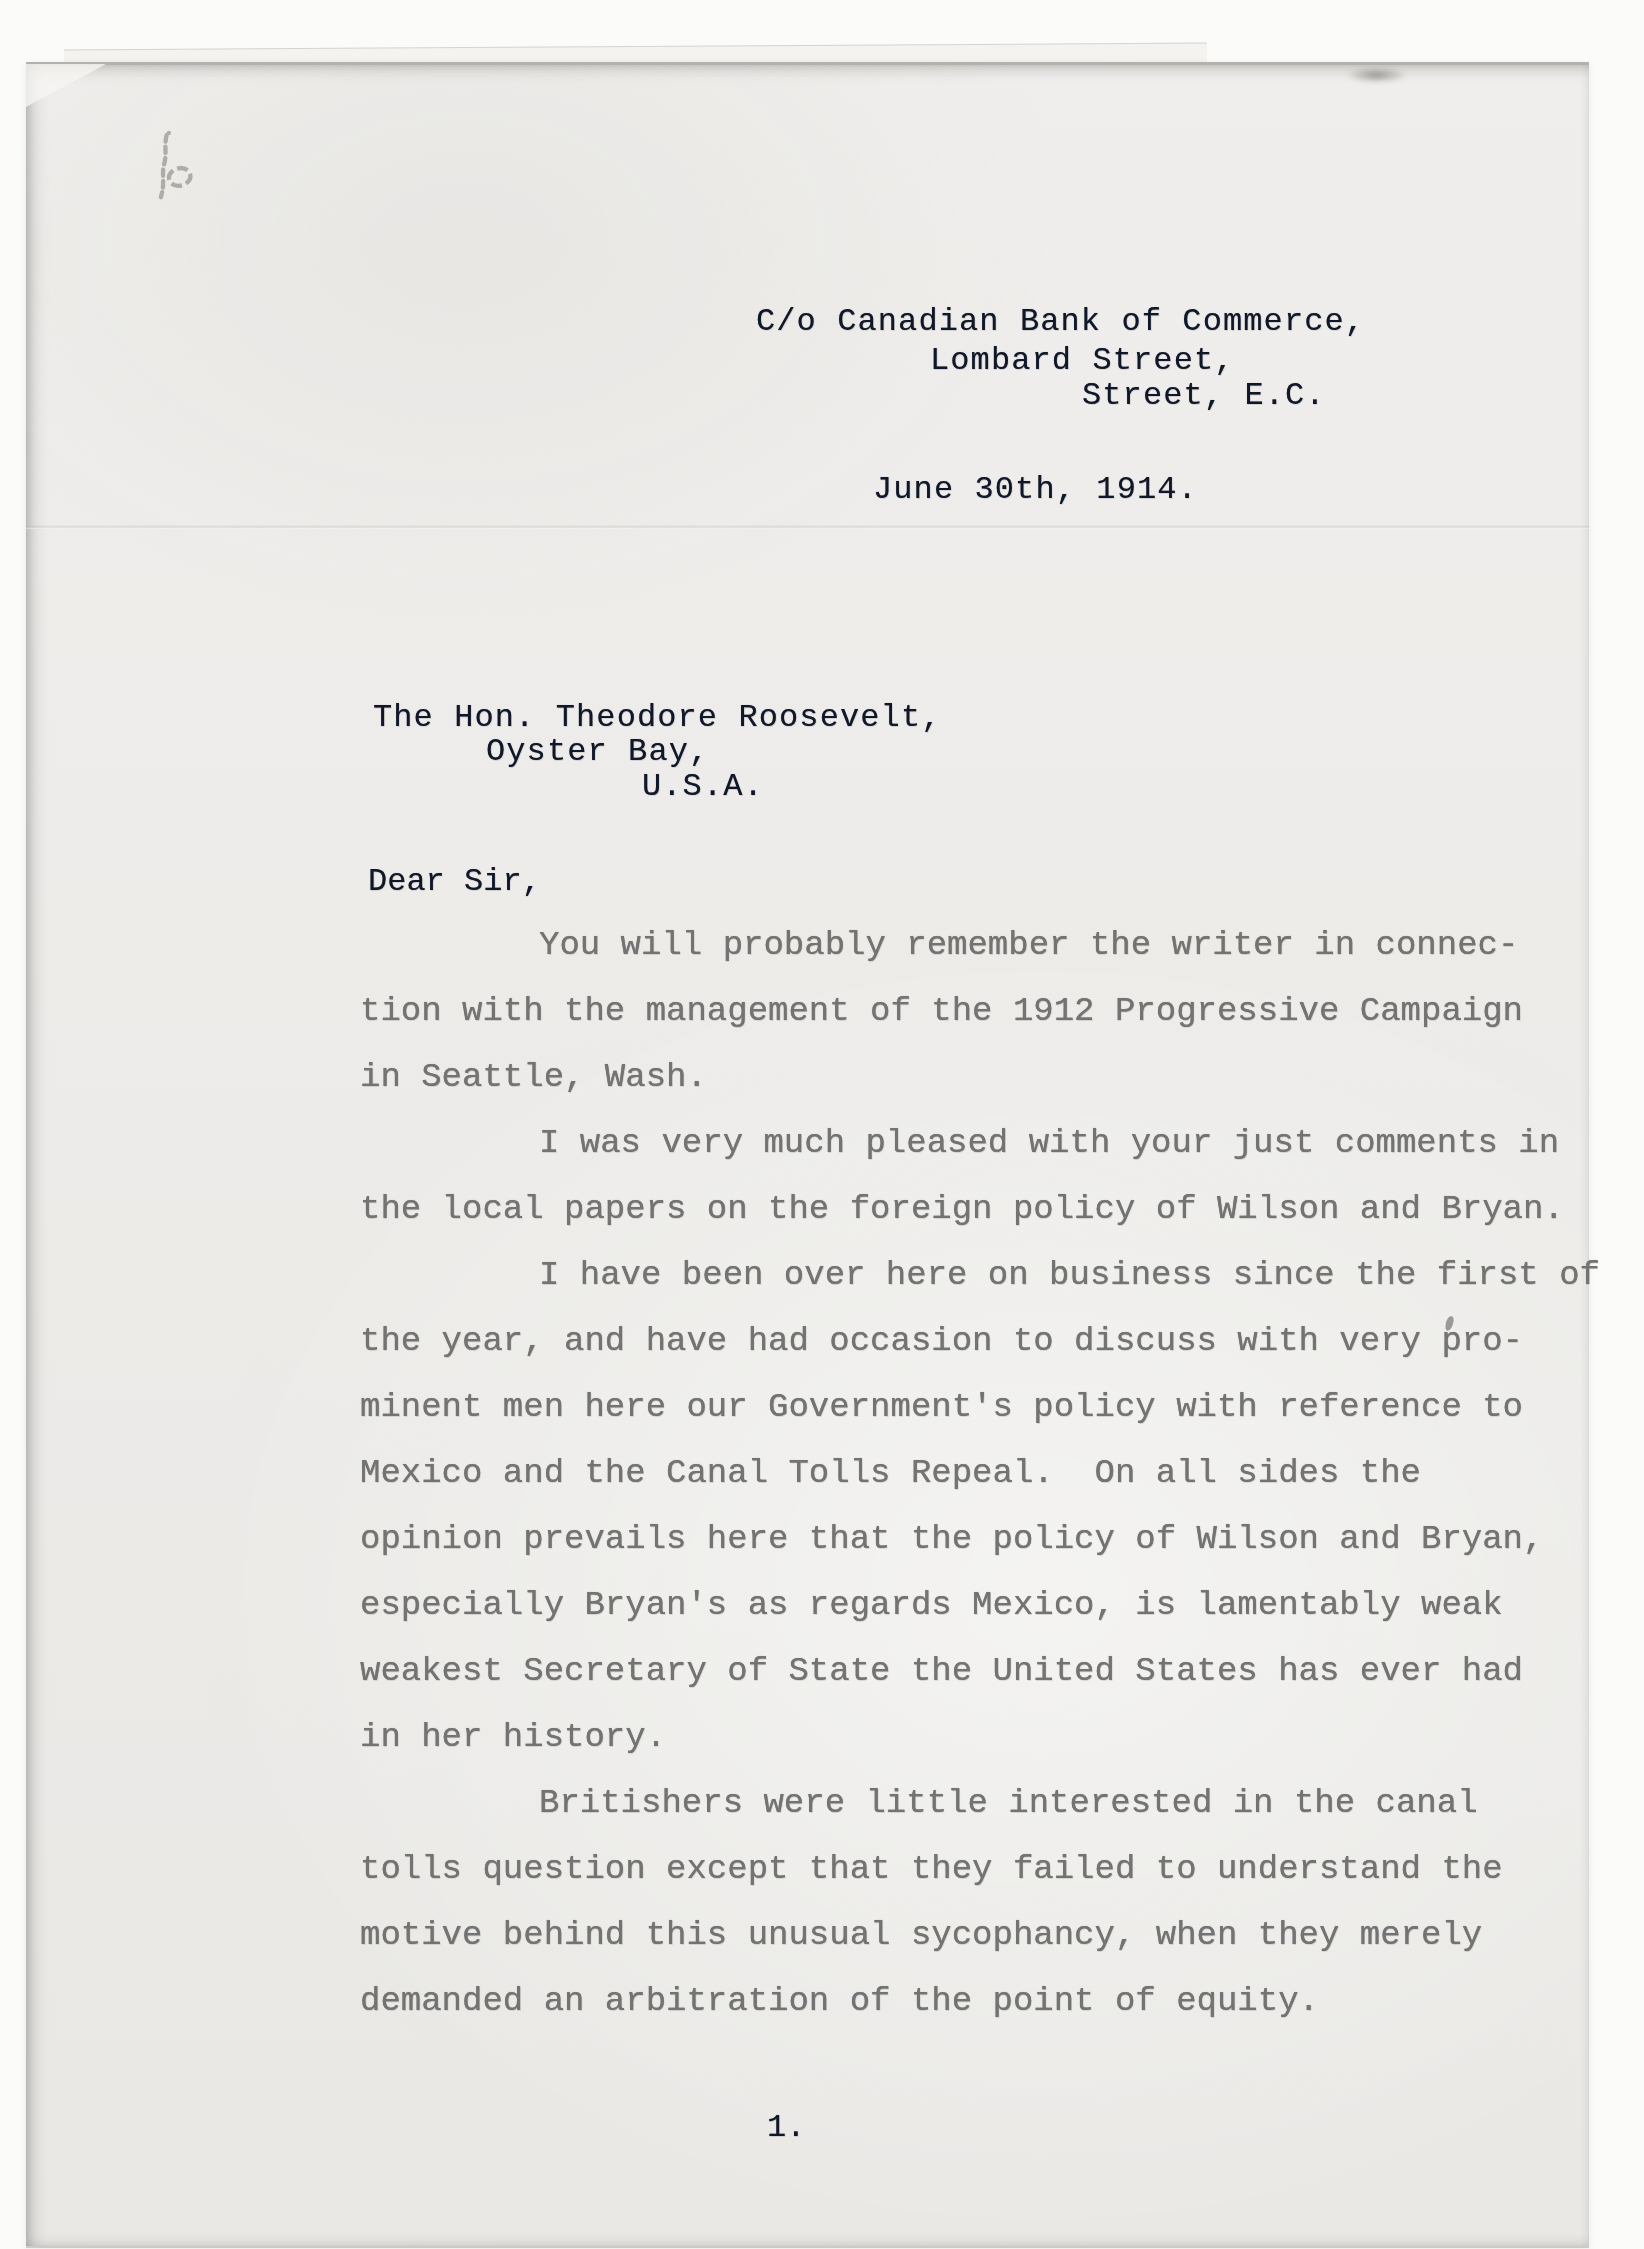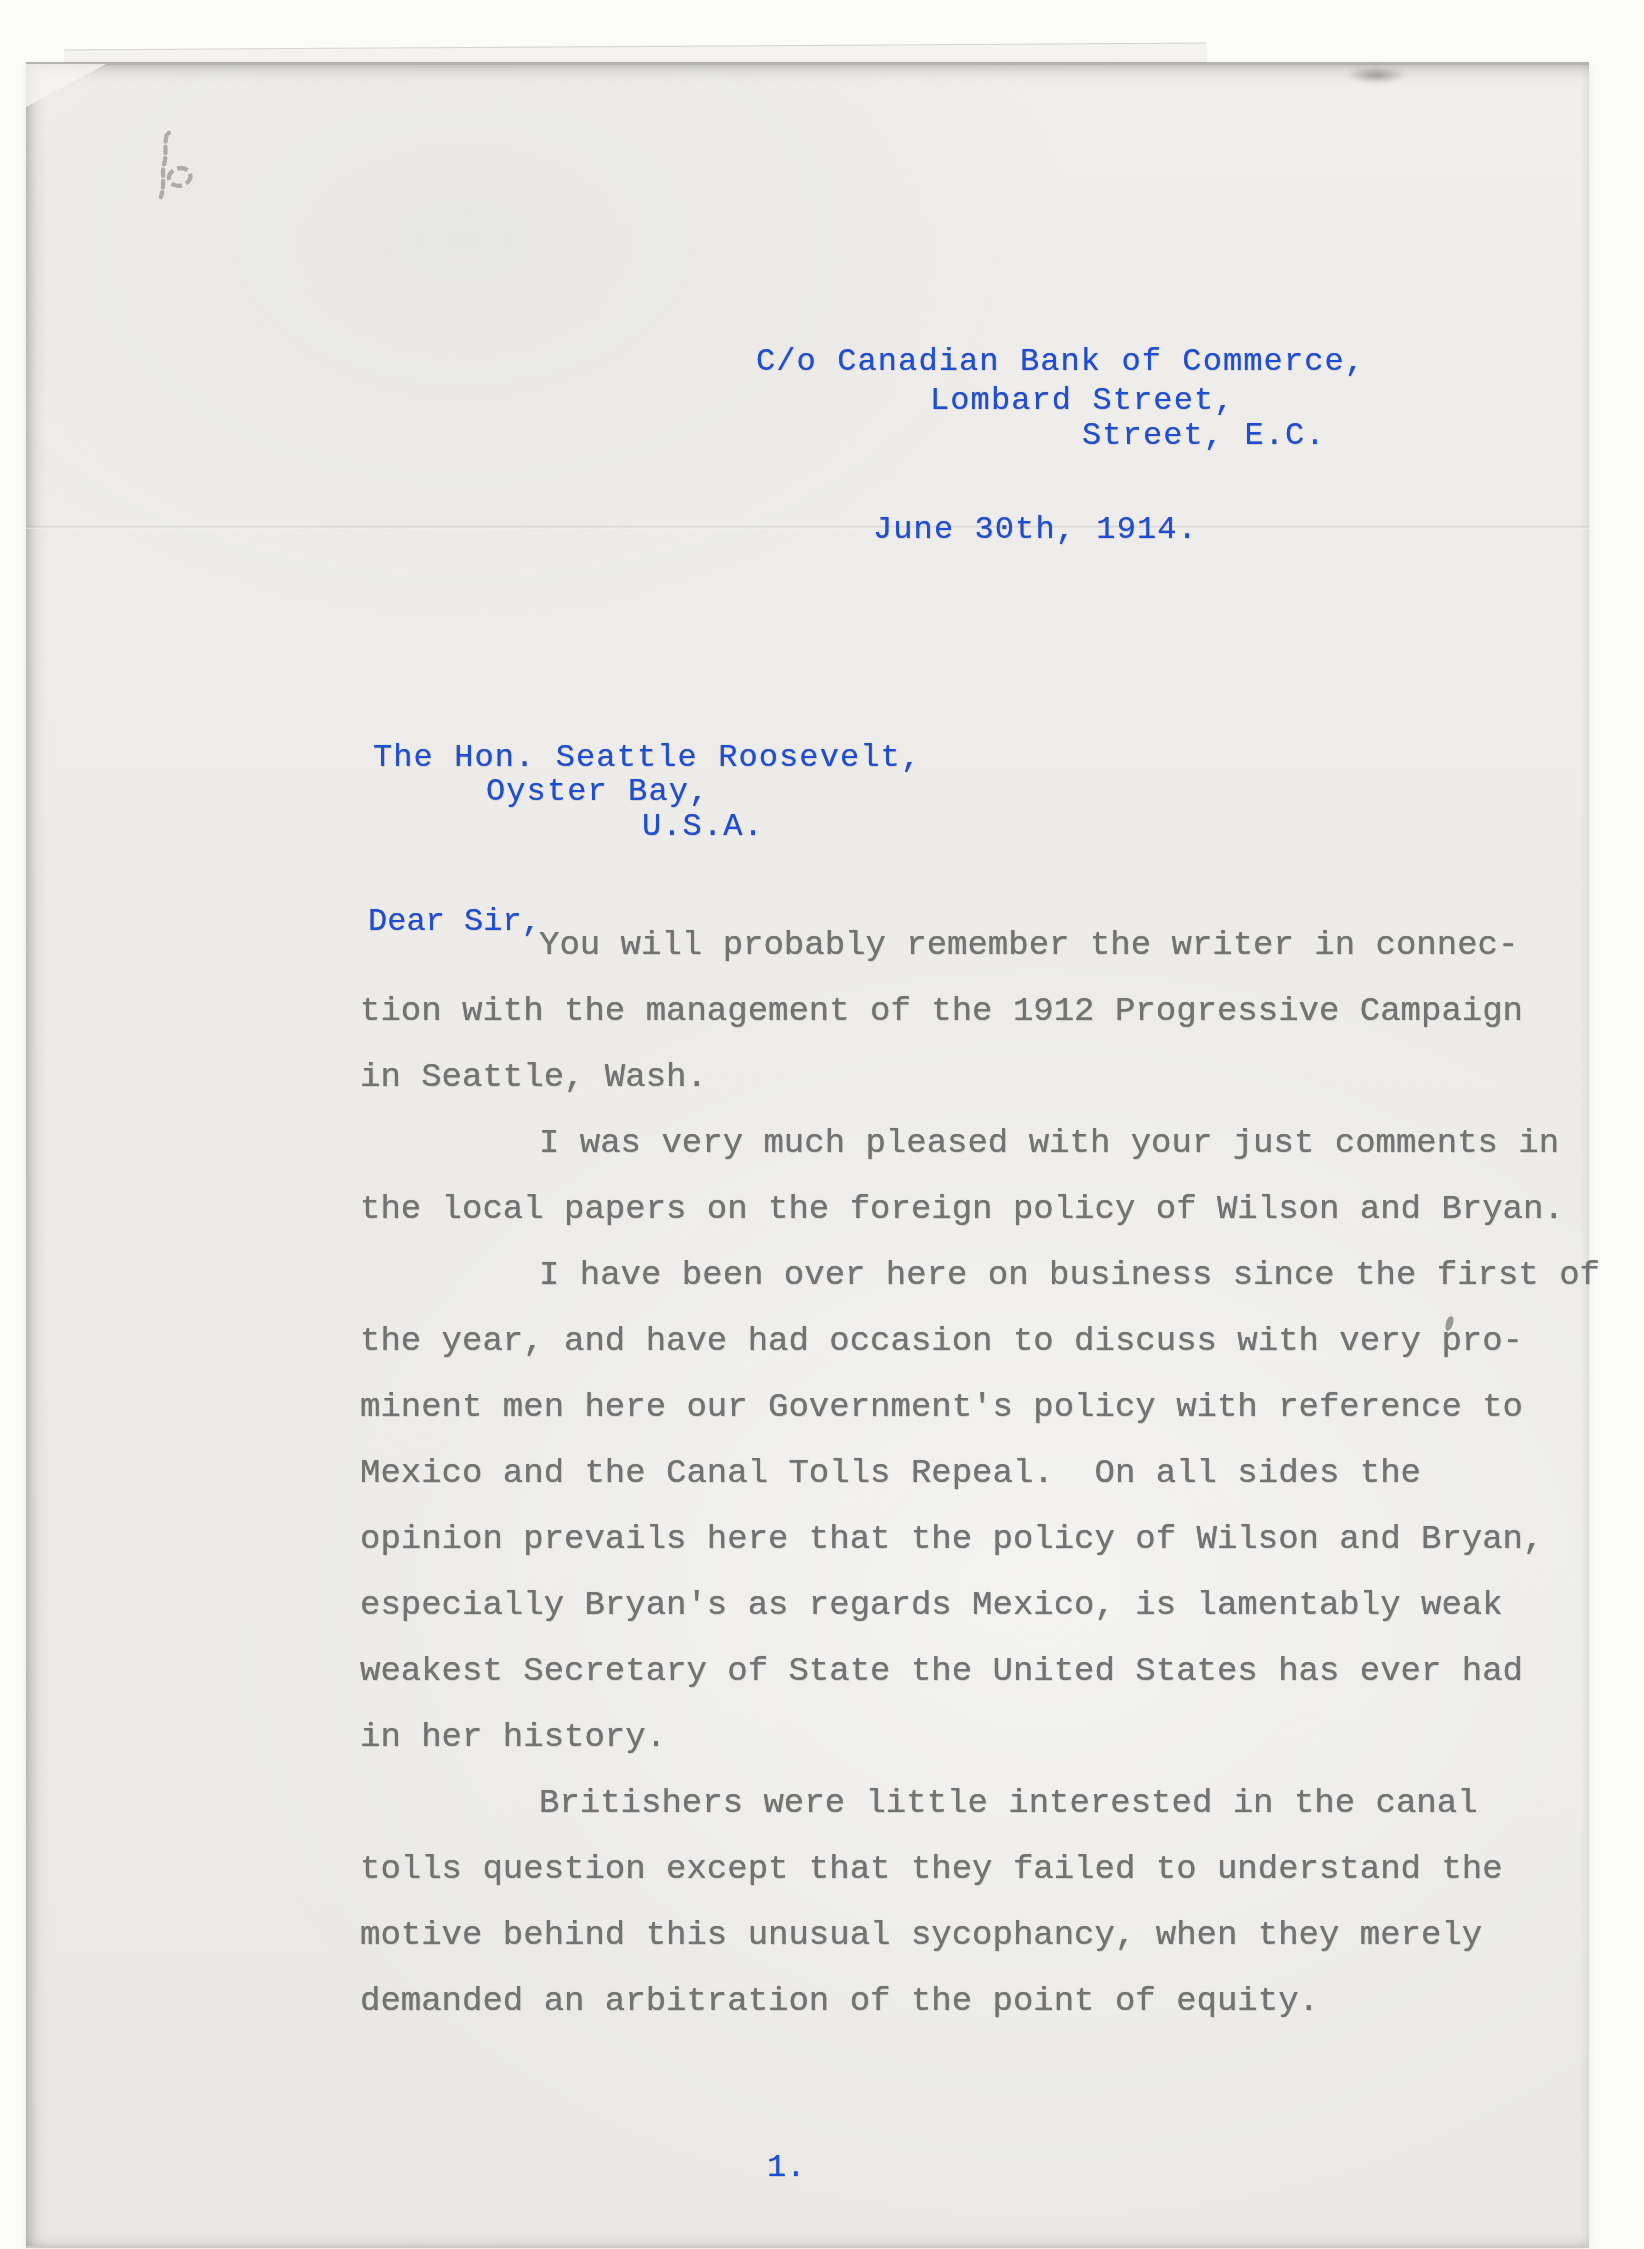--- a/index.html
+++ b/index.html
@@ -62,25 +62,24 @@
     border-radius:50% 40% 60% 50%;
     transform:rotate(14deg);
     z-index:4;
   }
   .pencil-annotation { position:absolute; left:145px; top:129px; z-index:4; opacity:0.6; }
 
   
   .type {
     position:absolute;
     font-size:32px; line-height:1.17;
-    color:#1d4ed8;
+    color:#0f172a;
     white-space:pre;
     text-shadow:0 0 0.7px rgba(58,55,51,0.6), 0.7px 0.7px 0 rgba(58,55,51,0.12);
     z-index:5;
-    margin-top:40px;
   }
   .wide { letter-spacing:1.1px; }
 
   .sender-1 { left:756px; top:303px; }
   .sender-2 { left:930px; top:342px; }
   .sender-3 { left:1082px; top:377px; }
   .date-line { left:873px; top:471px; }
   .recipient-1 { left:373px; top:699px; }
   .recipient-2 { left:486px; top:733px; }
   .recipient-3 { left:642px; top:768px; }
@@ -113,21 +112,21 @@
   <ellipse cx="48" cy="66" rx="15" ry="12" transform="rotate(-15 48 66)" stroke="#87847b" stroke-width="6" stroke-dasharray="15 6"></ellipse>
   <circle cx="33" cy="5" r="3" fill="#87847b"></circle>
 </svg>
 
 <div class="type wide sender-1">C/o Canadian Bank of Commerce,</div>
 <div class="type wide sender-2">Lombard Street,</div>
 <div class="type wide sender-3">Street, E.C.</div>
 
 <div class="type wide date-line">June 30th, 1914.</div>
 
-<div class="type wide recipient-1">The Hon. Seattle Roosevelt,</div>
+<div class="type wide recipient-1">The Hon. Theodore Roosevelt,</div>
 <div class="type wide recipient-2">Oyster Bay,</div>
 <div class="type wide recipient-3">U.S.A.</div>
 
 <div class="type salutation">Dear Sir,</div>
 
 <div class="body-lines">
   <div class="line indent">You will probably remember the writer in connec-</div>
   <div class="line">tion with the management of the 1912 Progressive Campaign</div>
   <div class="line">in Seattle, Wash.</div>
   <div class="line indent">I was very much pleased with your just comments in</div>

